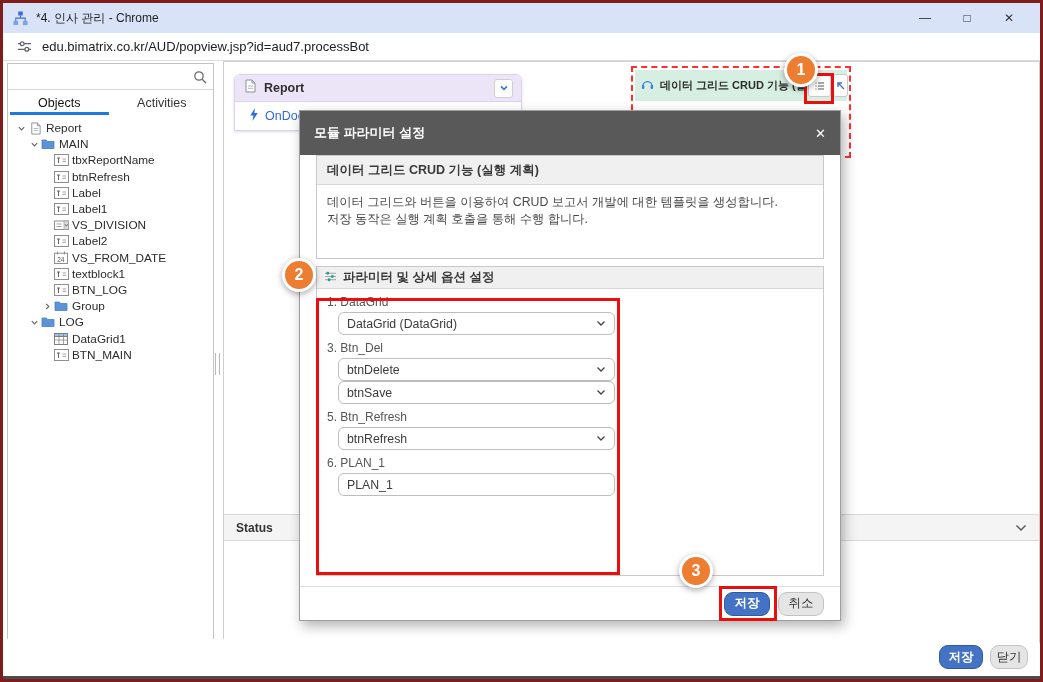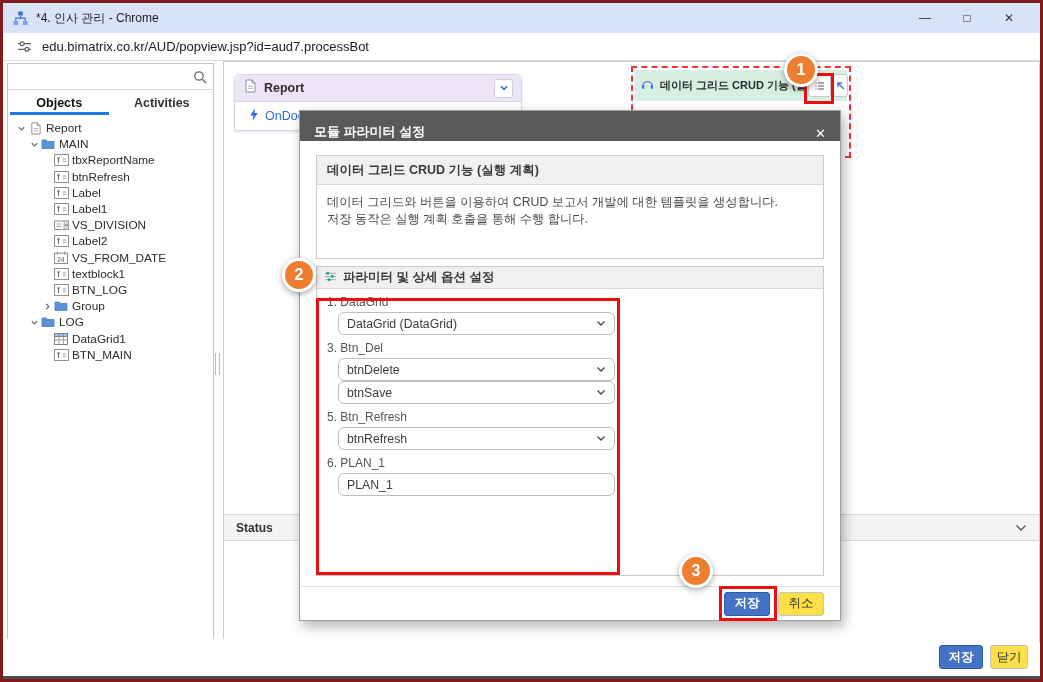--- a/index.html
+++ b/index.html
@@ -18,21 +18,21 @@
   .urlbar{position:absolute;left:0;top:30px;right:0;height:28px;background:#fff;border-bottom:1px solid #dcdcdc;display:flex;align-items:center;padding:0 14px;}
   .siteicon{width:15px;height:15px;margin-right:10px;display:inline-flex;}
   .url{font-size:13px;color:#202124;}
 
   
   .left-panel{position:absolute;left:4px;top:60px;width:207px;height:578px;border:1px solid #c4c4c4;background:#fff;}
   .search-row{position:relative;height:26px;border-bottom:1px solid #d5d5d5;}
   .search-row input{width:100%;height:100%;border:none;outline:none;padding:0 26px 0 8px;font-size:12px;font-family:inherit;}
   .mag{position:absolute;right:6px;top:6px;width:14px;height:14px;}
   .tabs{display:flex;height:25px;}
-  .tab{flex:1;display:flex;align-items:center;justify-content:center;font-size:12.5px;color:#333;font-weight:bold;position:relative;cursor:default;}
+  .tab{flex:1;display:flex;align-items:center;justify-content:center;font-size:12.5px;color:#333;font-weight:normal;position:relative;cursor:default;}
   .tab.active{color:#111;}
   .tab.active::after{content:"";position:absolute;left:2px;right:2px;bottom:0;height:3px;background:var(--tab-active-blue,#1f7ae0);}
   .tree{padding-top:5px;font-size:11.8px;color:#2b2b2b;}
   .trow{display:flex;align-items:center;height:16.2px;padding-left:8px;white-space:nowrap;}
   .tsp{display:inline-block;height:1px;}
   .caret{width:11px;display:inline-flex;justify-content:center;}
   .ticon{width:16px;display:inline-flex;justify-content:center;margin-right:3px;}
   .grip{position:absolute;left:212px;top:350px;width:5px;height:22px;border-left:1px solid #b9b9b9;border-right:1px solid #b9b9b9;}
 
   
@@ -50,39 +50,39 @@
   .crud-btns{position:absolute;right:1px;top:6px;display:flex;gap:2px;}
   .nbtn{width:23px;height:23px;background:#fdfdfd;border:1px solid #c9c9c9;border-radius:3px;display:flex;align-items:center;justify-content:center;}
   .nbtn.half{width:15px;}
 
   .status-bar{position:absolute;left:0;right:0;top:452px;height:27px;background:#f4f4f4;border-top:1px solid #d9d9d9;border-bottom:1px solid #d9d9d9;display:flex;align-items:center;padding:0 12px;}
   .status-label{font-size:12px;font-weight:bold;color:#333;}
   .status-chev{margin-left:auto;display:inline-flex;}
 
   
   .modal{position:absolute;left:296px;top:107px;width:542px;height:511px;background:#fff;border:1px solid #9e9e9e;box-shadow:3px 5px 12px rgba(0,0,0,.3);z-index:10;}
-  .modal-h{height:30px;background:var(--modal-header-gray,#595959);color:#fff;display:flex;align-items:flex-end;padding:0 14px;}
+  .modal-h{height:44px;background:var(--modal-header-gray,#595959);color:#fff;display:flex;align-items:center;padding:0 14px;}
   .modal-title{font-size:13px;font-weight:bold;}
   .modal-x{margin-left:auto;font-size:13px;cursor:default;}
   .mbox{position:absolute;left:16px;width:508px;border:1px solid #c9c9c9;background:#fff;}
   .mbox-h{background:#f0f0f0;border-bottom:1px solid #d8d8d8;font-weight:bold;color:#3a3a3a;}
   .info-box{top:44px;height:104px;}
   .info-box .mbox-h{height:29px;line-height:29px;padding:0 10px;font-size:12.5px;}
   .info-body{padding:9px 10px;font-size:12.3px;color:#4a4a4a;line-height:17px;}
   .params-box{top:155px;height:310px;}
   .params-box .mbox-h{height:22px;display:flex;align-items:center;gap:6px;padding:0 7px;font-size:12.5px;}
   .fields{}
   .f-label{margin:6px 0 3px 10px;font-size:12px;color:#555;}
   .control{margin-left:21px;width:277px;height:23px;border:1px solid #bdbdbd;border-radius:6px;background:#fff;display:flex;align-items:center;padding:0 8px;font-size:12.3px;color:#3c3c3c;}
   input.control{font-family:inherit;outline:none;display:block;}
   .sel-arrow{margin-left:auto;display:inline-flex;}
   .modal-f{position:absolute;left:0;right:0;bottom:0;height:34px;border-top:1px solid #e0e0e0;display:flex;align-items:center;justify-content:flex-end;gap:8px;padding-right:16px;}
-  .btn{height:24px;display:flex;align-items:center;justify-content:center;font-size:12.5px;border-radius:3px;cursor:default;}
+  .btn{height:24px;display:flex;align-items:center;justify-content:center;font-size:12.5px;border-radius:9px;cursor:default;}
   .btn-blue{width:46px;background:var(--accent-blue,#4472c4);border:1px solid #2d5aa8;color:#fff;font-weight:bold;}
-  .btn-plain{width:46px;background:#fde047;border:1px solid #c3c3c3;color:#333;}
+  .btn-plain{width:46px;background:#e5e5e5;border:1px solid #c3c3c3;color:#333;}
 
   
   .page-footer{position:absolute;left:1px;right:1px;bottom:4px;height:36px;background:#fff;display:flex;align-items:center;justify-content:flex-end;gap:7px;padding-right:11px;}
   .page-footer .btn-blue{width:44px;}
   .page-footer .btn-plain{width:38px;}
 
   
   .ann-rect{position:absolute;border:3px solid var(--annotation-red,#e90f0f);z-index:12;pointer-events:none;}
   #ann-fields{left:313px;top:295px;width:304px;height:277px;}
   #ann-save{left:716px;top:583px;width:58px;height:35px;}

